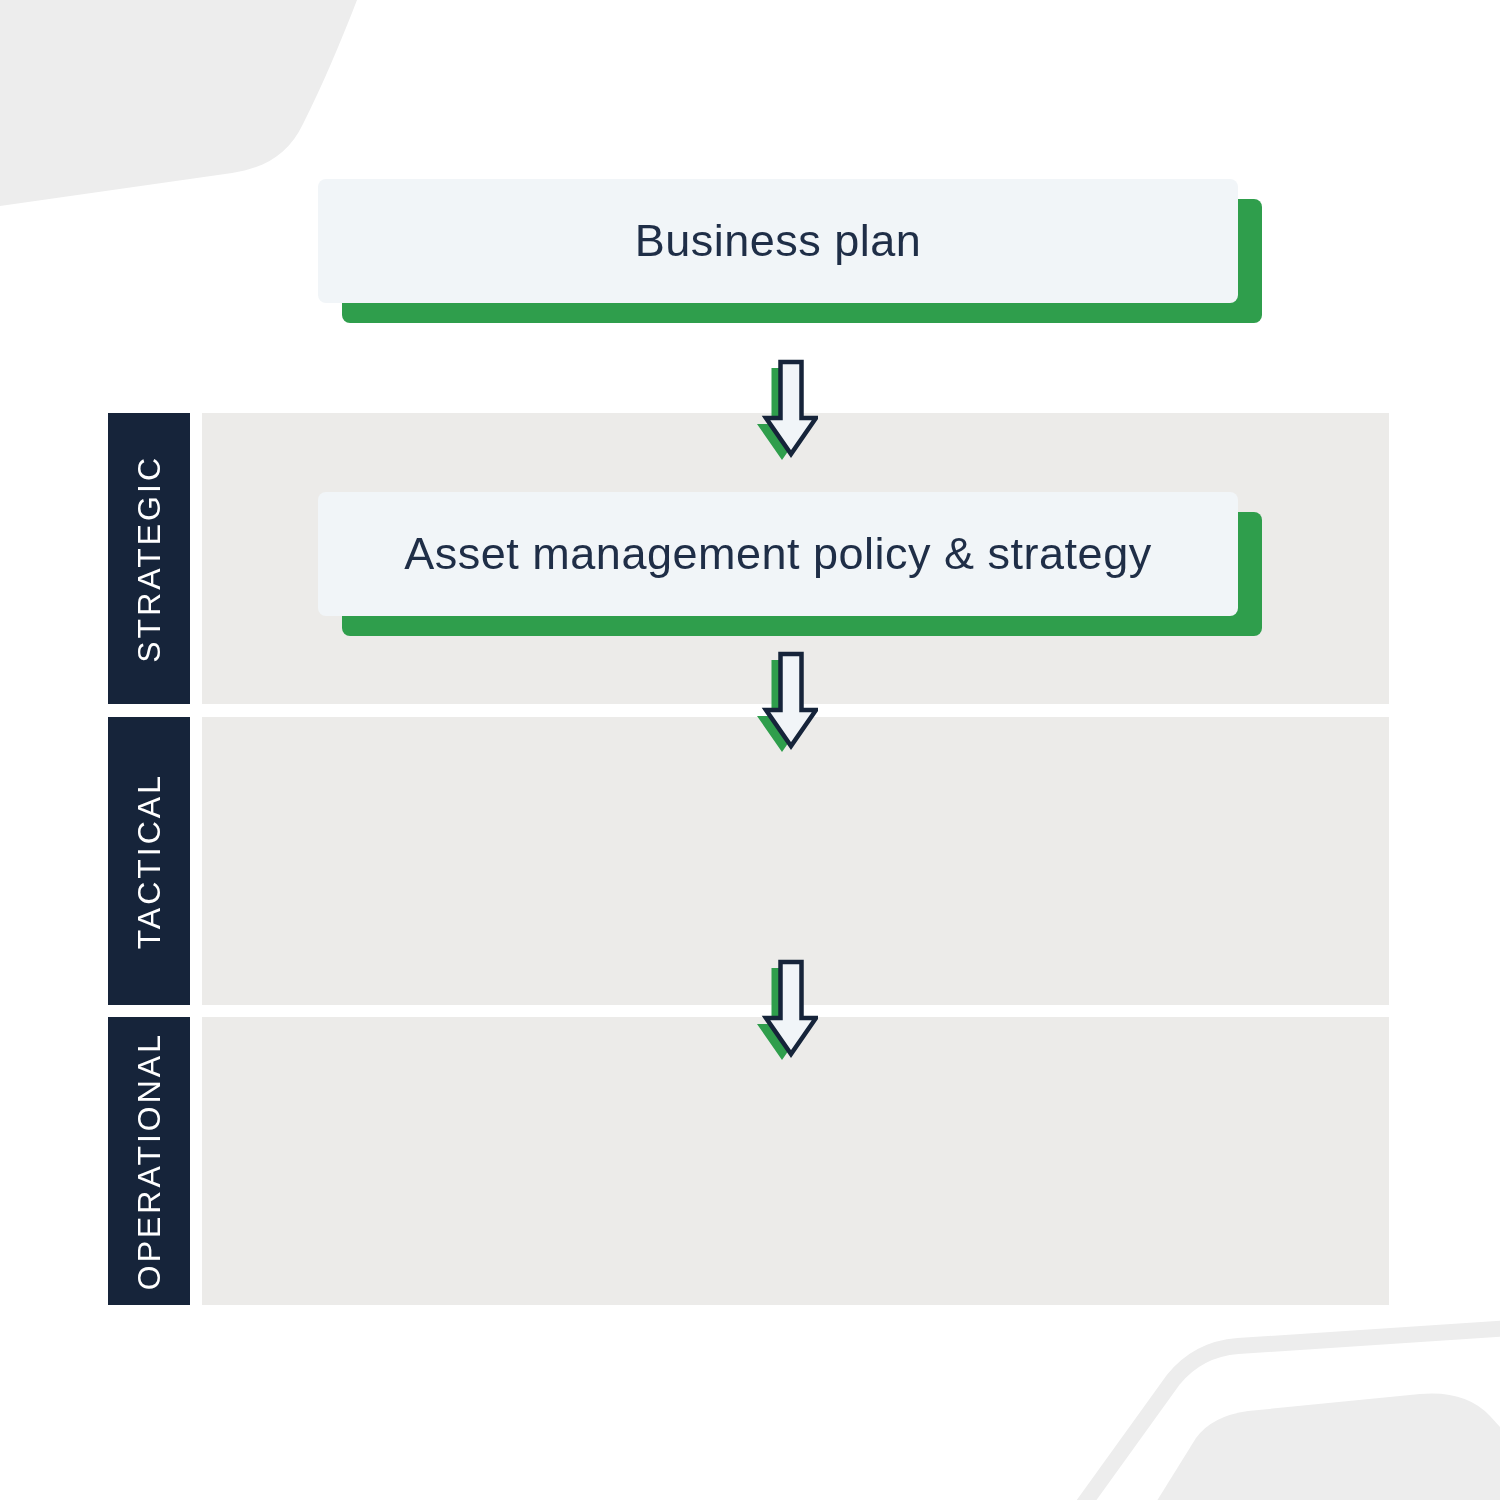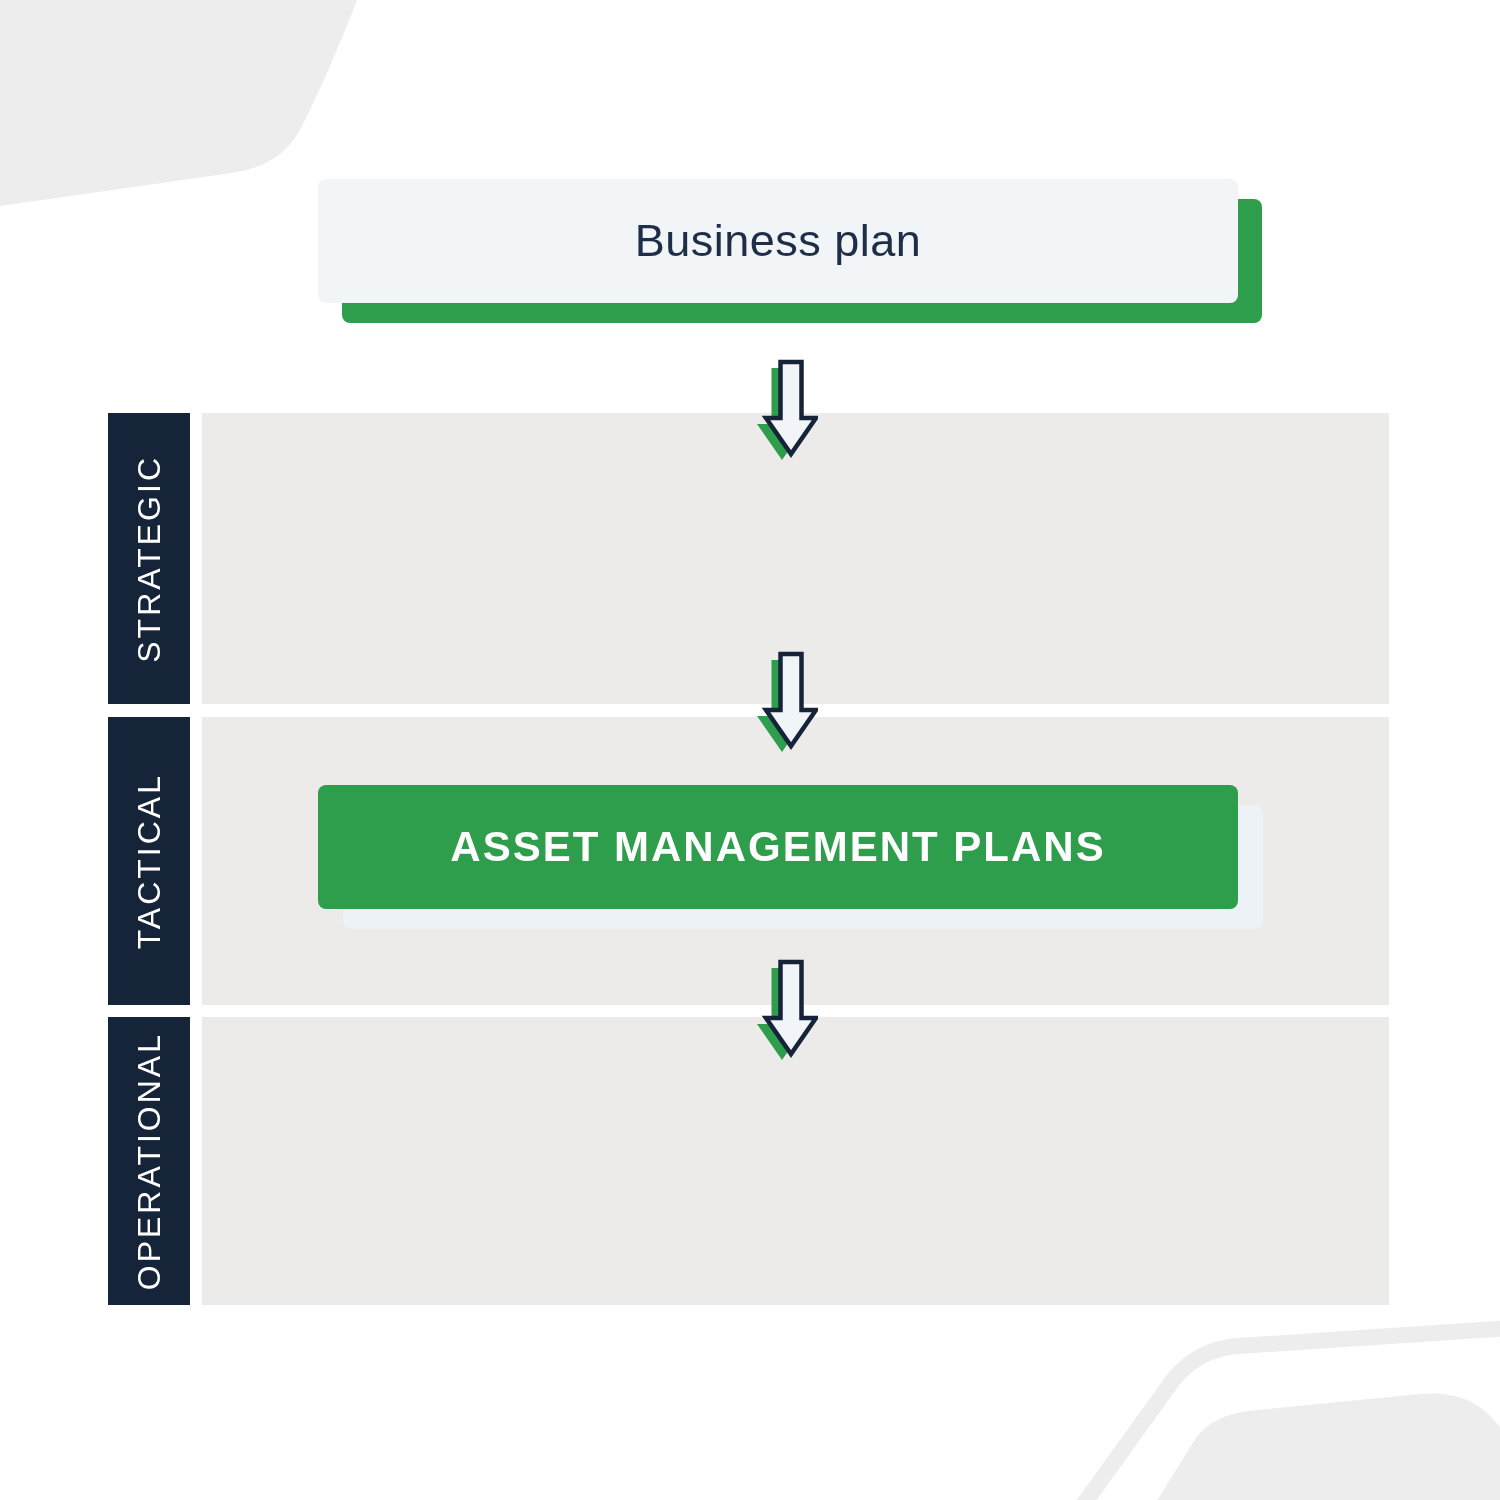--- a/index.html
+++ b/index.html
@@ -78,29 +78,29 @@
 
   <div class="box box-1">
     <span>Business plan</span>
   </div>
 
   <svg class="arrow arrow-1" viewBox="0 0 64 104" aria-hidden="true">
     <path class="arrow-accent" d="M26.5,4 H47.5 V60 H62 L37,96 L12,60 H26.5 Z" transform="translate(-9,6)"></path>
     <path class="arrow-body" d="M26.5,4 H47.5 V60 H62 L37,96 L12,60 H26.5 Z"></path>
   </svg>
 
+  <div class="box box-2">
+    <span>Asset management policy &amp; strategy</span>
+  </div>
 
   <svg class="arrow arrow-2" viewBox="0 0 64 104" aria-hidden="true">
     <path class="arrow-accent" d="M26.5,4 H47.5 V60 H62 L37,96 L12,60 H26.5 Z" transform="translate(-9,6)"></path>
     <path class="arrow-body" d="M26.5,4 H47.5 V60 H62 L37,96 L12,60 H26.5 Z"></path>
   </svg>
 
-  <div class="box box-3 box-green">
-    <span>ASSET MANAGEMENT PLANS</span>
-  </div>
 
   <svg class="arrow arrow-3" viewBox="0 0 64 104" aria-hidden="true">
     <path class="arrow-accent" d="M26.5,4 H47.5 V60 H62 L37,96 L12,60 H26.5 Z" transform="translate(-9,6)"></path>
     <path class="arrow-body" d="M26.5,4 H47.5 V60 H62 L37,96 L12,60 H26.5 Z"></path>
   </svg>
 
 
 </div>
 
 </body></html>

